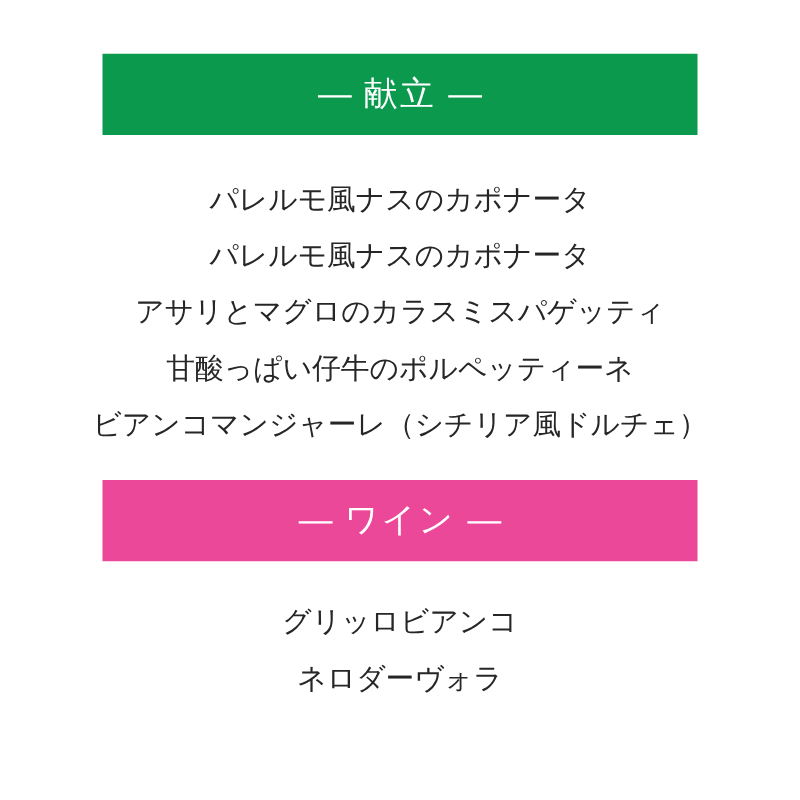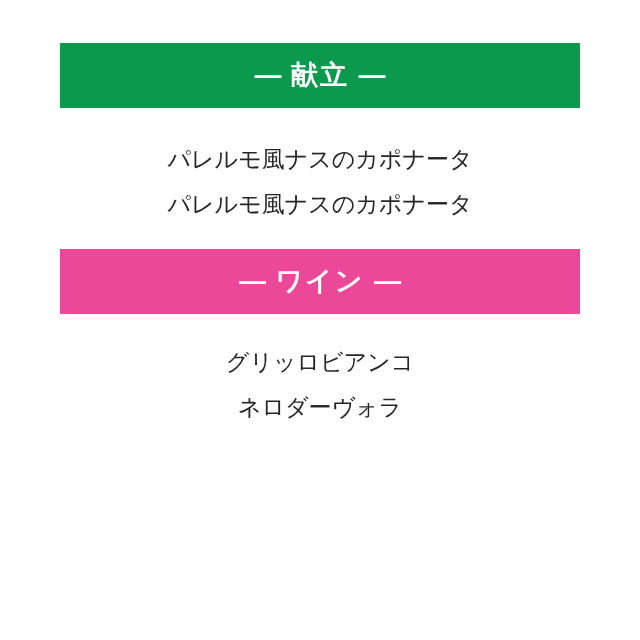--- a/index.html
+++ b/index.html
@@ -18,28 +18,28 @@
     width: 640px;
     height: 640px;
     box-sizing: border-box;
     padding: 0;
     display: flex;
     flex-direction: column;
     align-items: center;
   }
 
   .section-header {
-    width: 520px;
+    width: 476px;
     box-sizing: border-box;
     text-align: center;
     font-size: 27px;
     letter-spacing: 2px;
     color: #ffffff;
     padding: 14px 0 15px 0;
-    font-weight: 700;
+    font-weight: 400;
   }
   .header-menu {
     background: #0b9a4d;
     margin-top: 43px;
   }
   .header-wine {
     background: #ec4899;
     margin-top: 22px;
   }
 
@@ -76,20 +76,23 @@
 
   <div class="section-header header-menu">
     <span class="dash">—</span>
     <span>献立</span>
     <span class="dash">—</span>
   </div>
 
   <ul class="item-list menu-list">
     <li>パレルモ風ナスのカポナータ</li>
     <li>パレルモ風ナスのカポナータ</li>
+    <li>アサリとマグロのカラスミスパゲッティ</li>
+    <li>甘酸っぱい仔牛のポルペッティーネ</li>
+    <li>ビアンコマンジャーレ（シチリア風ドルチェ）</li>
   </ul>
 
   <div class="section-header header-wine">
     <span class="dash">—</span>
     <span>ワイン</span>
     <span class="dash">—</span>
   </div>
 
   <ul class="item-list wine-list">
     <li>グリッロビアンコ</li>

